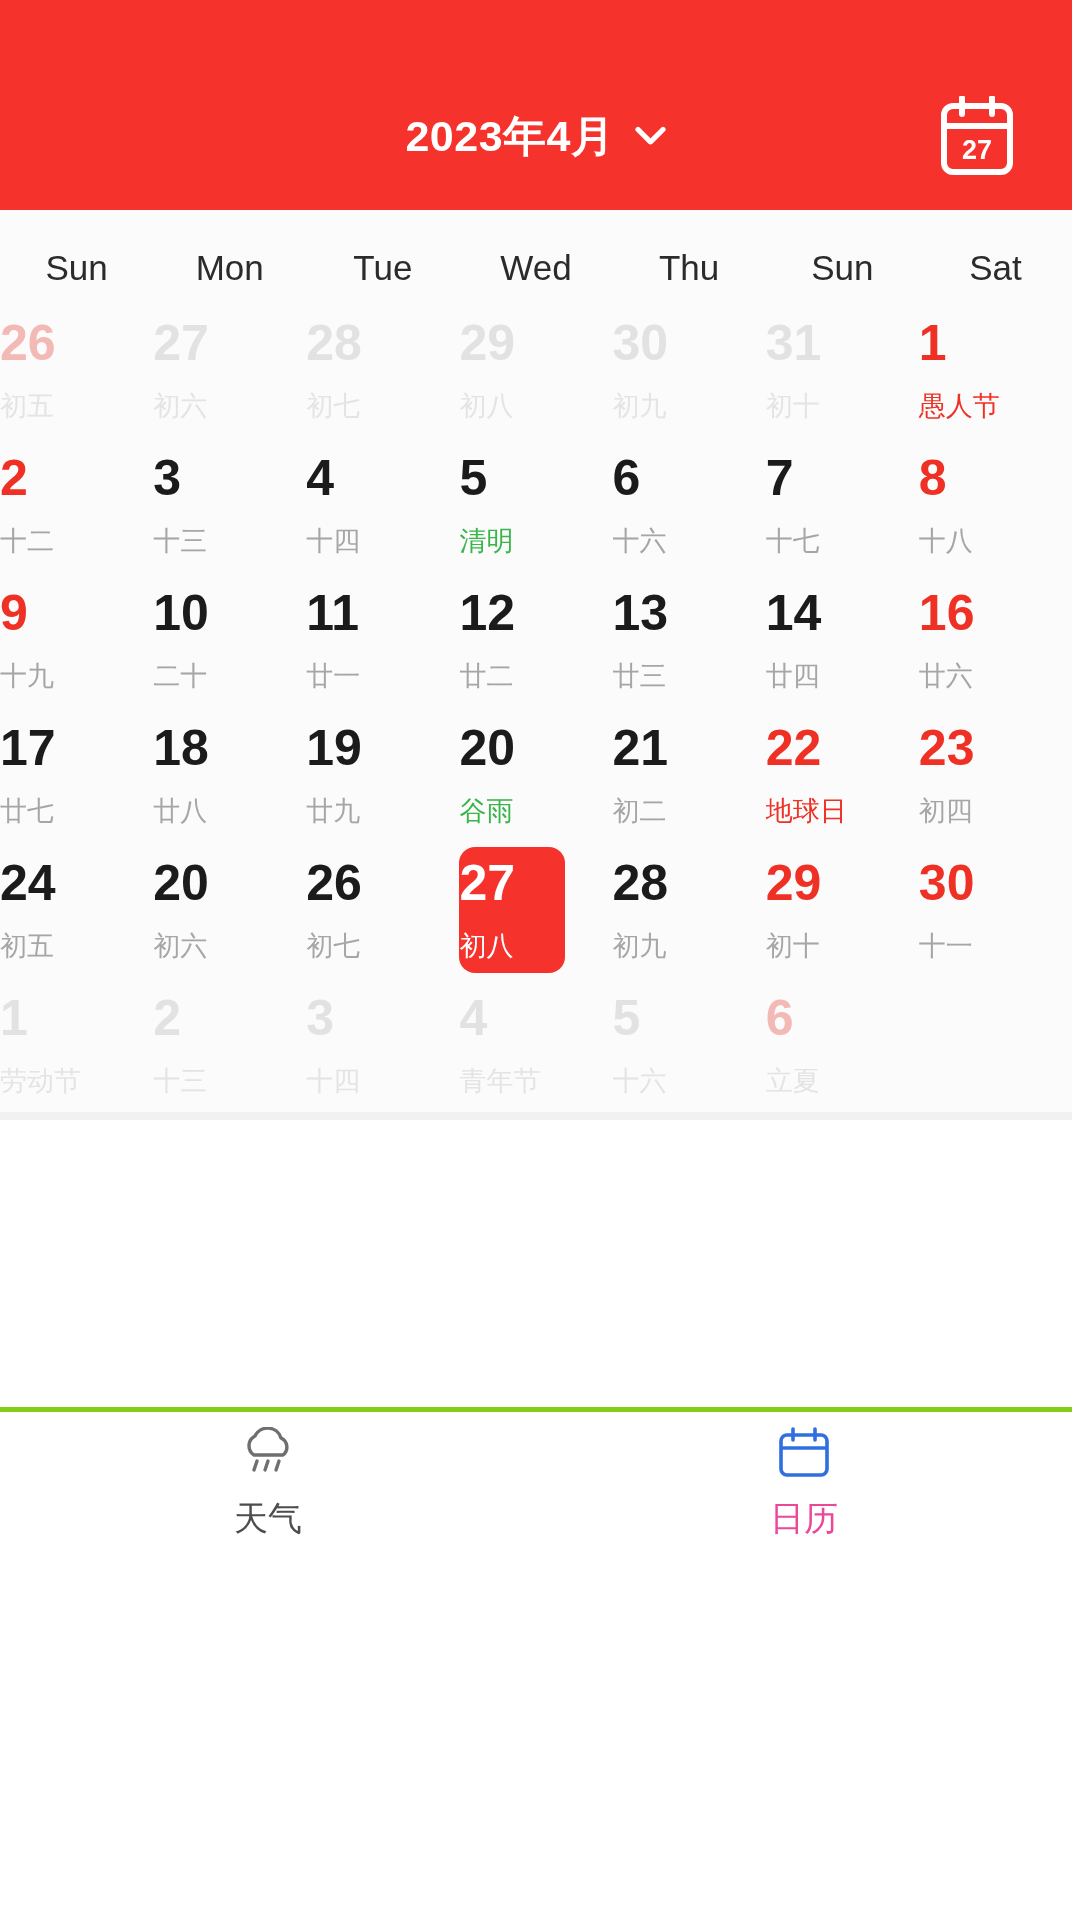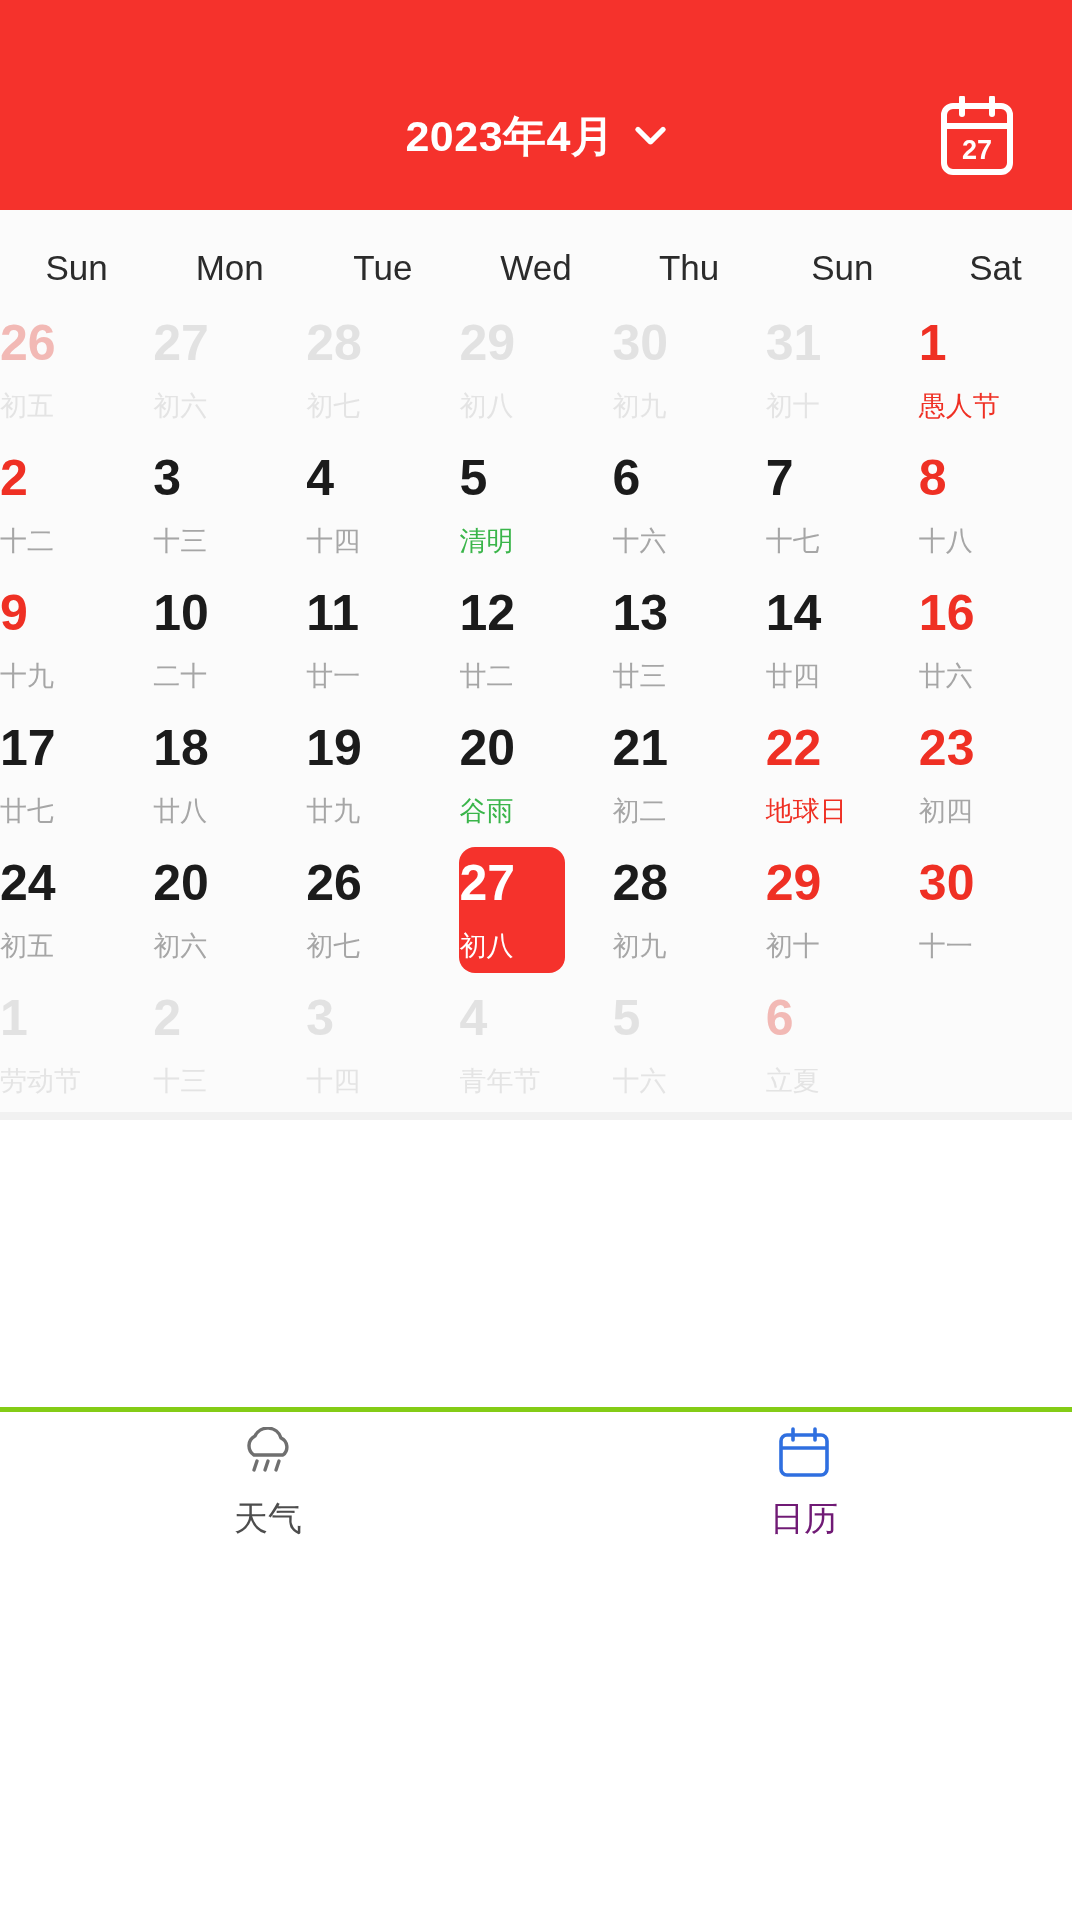--- a/index.html
+++ b/index.html
@@ -86,21 +86,21 @@
   
   .tabbar {
     height:180px; flex:none;
     border-top:5px solid #84cc16;
     display:grid; grid-template-columns:repeat(2,1fr);
     background:#ffffff;
     padding-bottom:34px;
   }
   .tab { display:flex; flex-direction:column; align-items:center; justify-content:center; gap:14px; }
   .tab-label { font-size:34px; color:#4d4d4d; }
-  .tab.active .tab-label { color:#701a75; }
+  .tab.active .tab-label { color:#ec4899; }
   .tab-icon { height:58px; display:flex; align-items:center; justify-content:center; }
 </style>
 </head>
 <body>
 
 <div class="phone">
 
   <div class="statusbar"></div>
 
   <div class="header">

